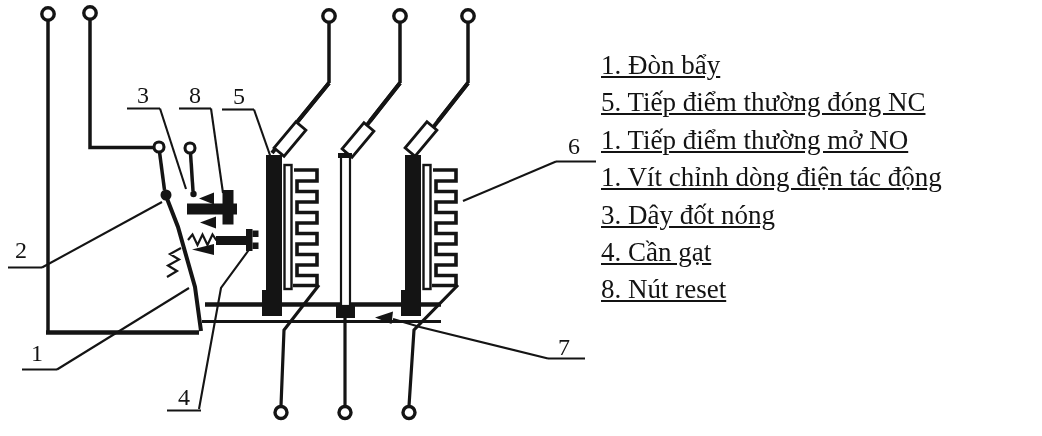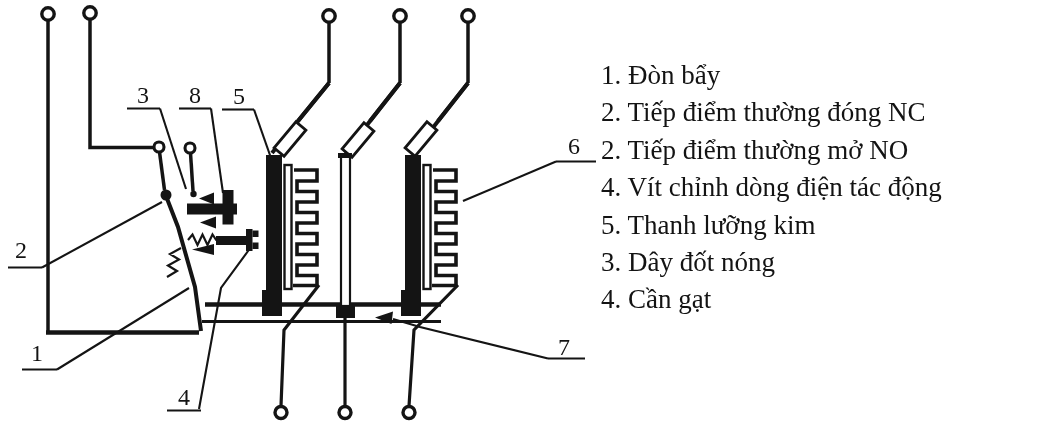--- a/index.html
+++ b/index.html
@@ -32,26 +32,27 @@
   .coil { fill: none; stroke: #141414; stroke-width: 3.6; }
   .callout-num {
     font-family: "Liberation Serif", serif;
     font-size: 24px;
     fill: #141414;
     text-anchor: middle;
   }
   .legend {
     position: absolute;
     left: 601px;
-    top: 57px;
+    top: 47px;
     font-family: "Liberation Serif", serif;
     font-size: 27px;
     line-height: 37.4px;
     color: #131313;
     white-space: nowrap;
+    text-decoration: underline;
   }
   .legend-line { height: 37.4px; }
 </style>
 </head>
 <body>
 
 <div class="screen">
 
   <svg class="figure-svg" width="600" height="436" viewBox="0 0 600 436" aria-hidden="true">
 
@@ -170,21 +171,21 @@
 
       <text class="callout-num" x="564" y="355">7</text>
       <path class="lead" d="M548 358.5 H585"></path>
       <path class="lead" d="M548 358.5 L420 327 L393 319"></path>
       <path class="blk" d="M375 317.5 L393 311.5 L391.5 324 Z"></path>
     </g>
   </svg>
 
   <div class="legend">
     <div class="legend-line">1. Đòn bẩy</div>
-    <div class="legend-line">2. Tiếp điểm thường đóng NC</div>
-    <div class="legend-line">2. Tiếp điểm thường mở NO</div>
-    <div class="legend-line">4. Vít chỉnh dòng điện tác động</div>
-    <div class="legend-line">5. Thanh lưỡng kim</div>
+    <div class="legend-line">5. Tiếp điểm thường đóng NC</div>
+    <div class="legend-line">1. Tiếp điểm thường mở NO</div>
+    <div class="legend-line">1. Vít chỉnh dòng điện tác động</div>
     <div class="legend-line">3. Dây đốt nóng</div>
     <div class="legend-line">4. Cần gạt</div>
+    <div class="legend-line">8. Nút reset</div>
   </div>
 
 </div>
 
 </body></html>

